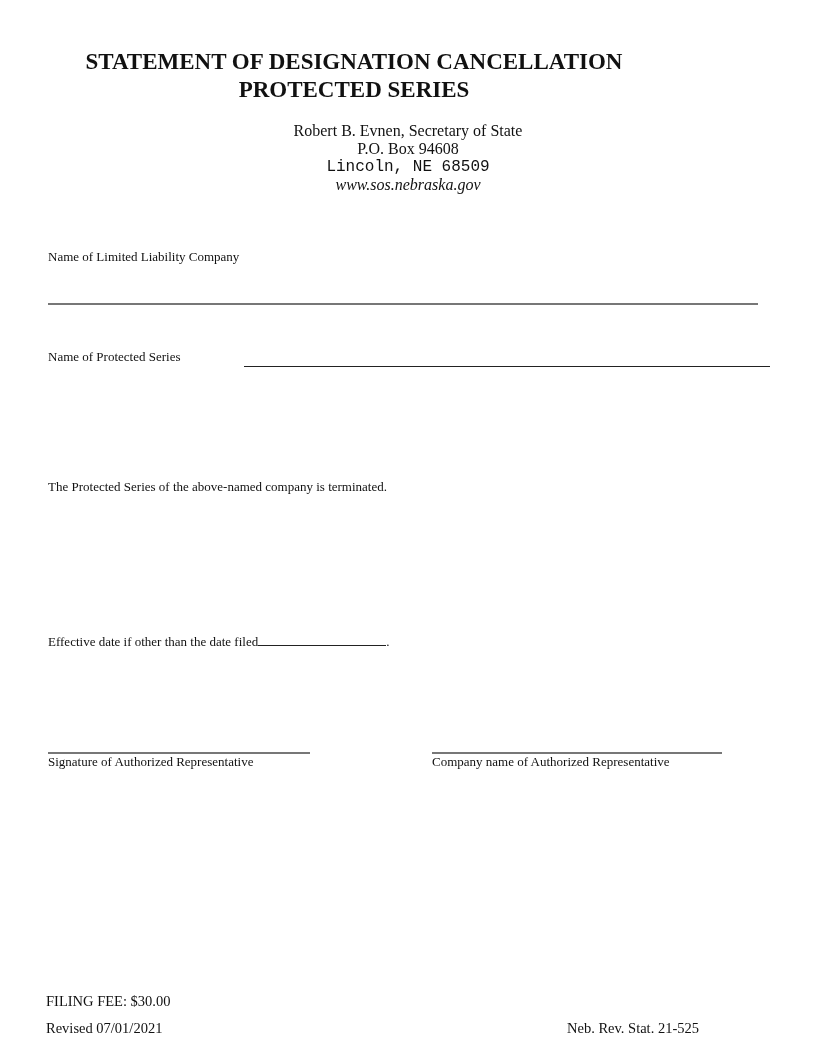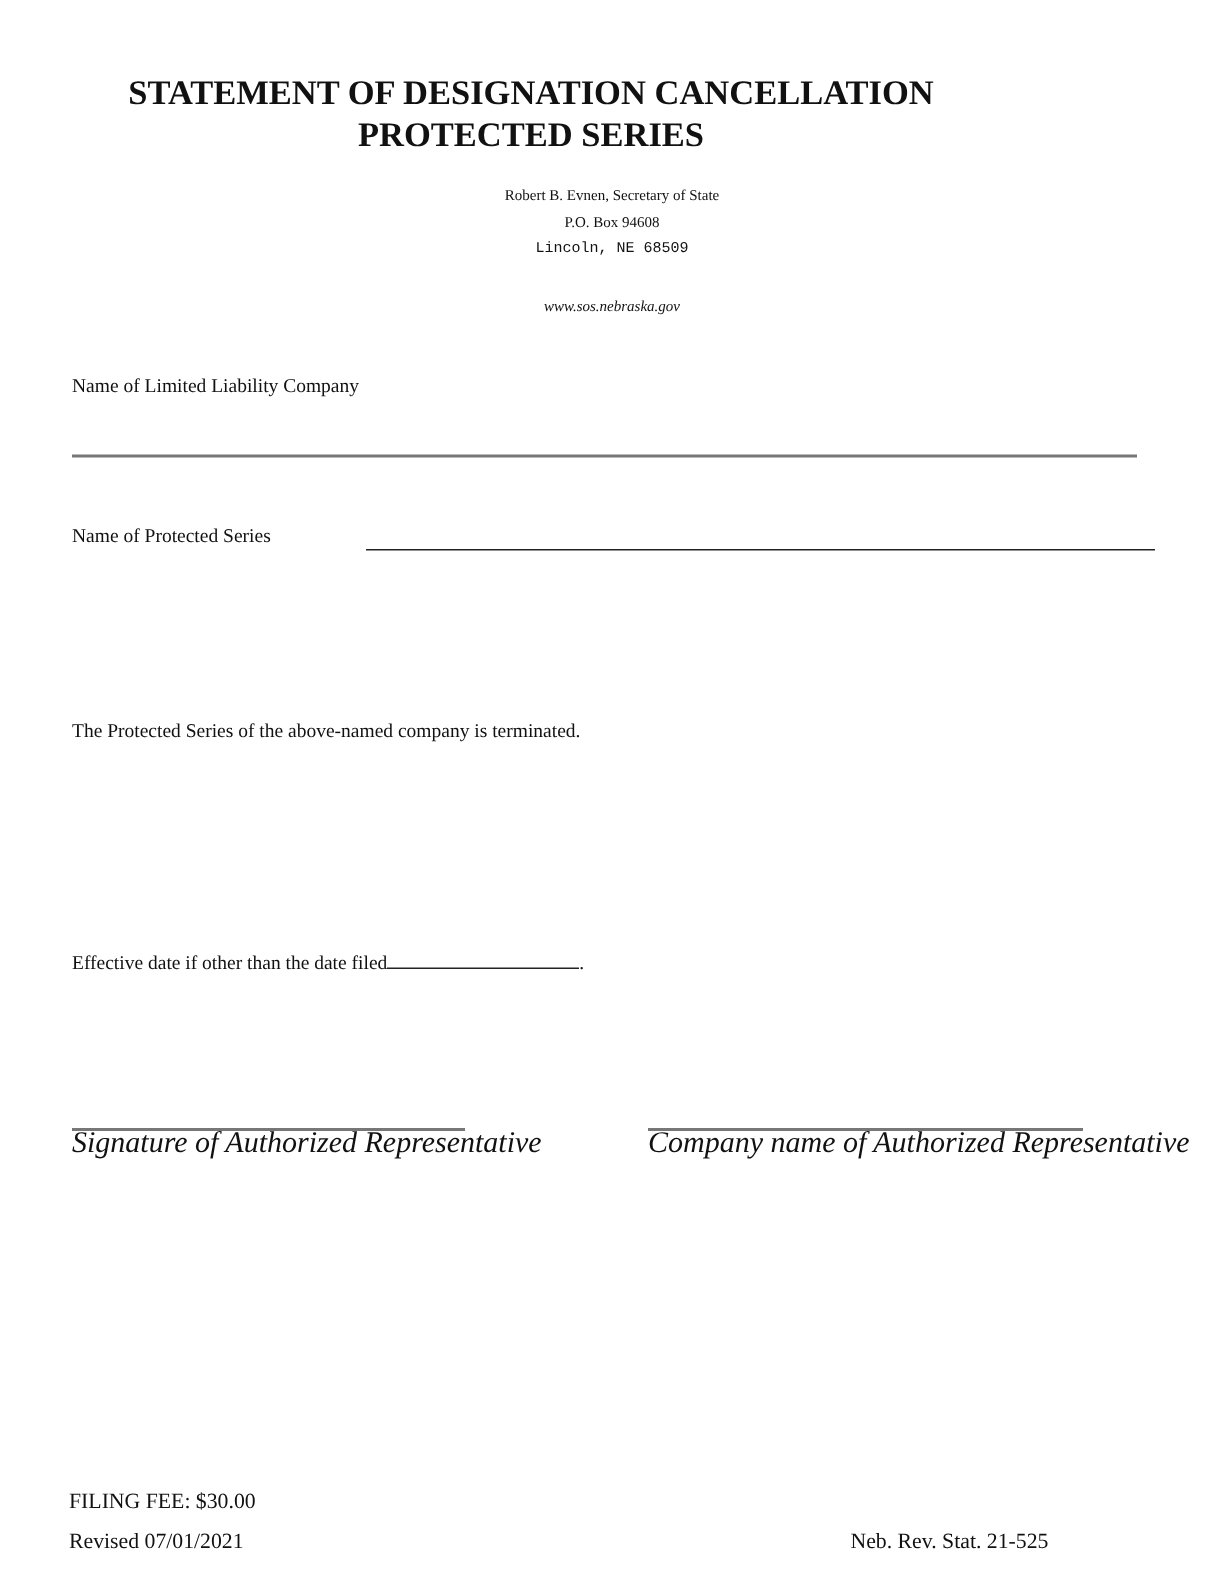--- a/index.html
+++ b/index.html
@@ -7,40 +7,40 @@
       width: 816px; height: 1056px; position: relative; overflow: hidden;
       font-family: "Liberation Serif", "DejaVu Serif", serif; color: #111;
     }
     .abs { position: absolute; white-space: nowrap; }
     .title {
       left: 0; width: 708px; text-align: center;
       font-weight: bold; font-size: 23px; line-height: 28px;
     }
     .addr {
       left: 0; width: 816px; text-align: center;
-      font-size: 10px; line-height: 18px;
+      font-size: 16px; line-height: 18px;
     }
     .italic { font-style: italic; }
     .body-text { font-size: 13px; line-height: 20px; }
-    .small-label { font-size: 20px; line-height: 16px; font-style: italic; }
+    .small-label { font-size: 13px; line-height: 16px; }
     .footer-text { font-size: 14.5px; line-height: 16px; }
     .hr-gray { position: absolute; height: 2px; background: #777; }
     .hr-dark { position: absolute; height: 1px; background: #222; }
     .field-line { display: inline-block; border-bottom: 1px solid #222; vertical-align: baseline; }
   </style>
 </head>
 <body>
 
 <div class="abs title" style="top:48px;">STATEMENT OF DESIGNATION CANCELLATION</div>
 <div class="abs title" style="top:76px;">PROTECTED SERIES</div>
 
 <div class="abs addr" style="top:122px;">Robert B. Evnen, Secretary of State</div>
 <div class="abs addr" style="top:140px;">P.O. Box 94608</div>
 <div class="abs addr" style="top:158px;font-family:Liberation Mono, monospace;">Lincoln, NE 68509</div>
-<div class="abs addr italic" style="top:176px;margin-top:20px;">www.sos.nebraska.gov</div>
+<div class="abs addr italic" style="top:176px;">www.sos.nebraska.gov</div>
 
 <div class="abs body-text" style="left:48px; top:247px;">Name of Limited Liability Company</div>
 <div class="abs body-text" style="left:48px; top:282px; width:710px; height:20px;"></div>
 <div class="hr-gray" style="left:48px; top:303px; width:710px;"></div>
 
 <div class="abs body-text" style="left:48px; top:347px;">Name of Protected Series</div>
 <div class="abs body-text" style="left:244px; top:347px; width:526px; height:19px;"></div>
 <div class="hr-dark" style="left:244px; top:366px; width:526px;"></div>
 
 <div class="abs body-text" style="left:48px; top:477px;">The Protected Series of the above-named company is terminated.</div>

